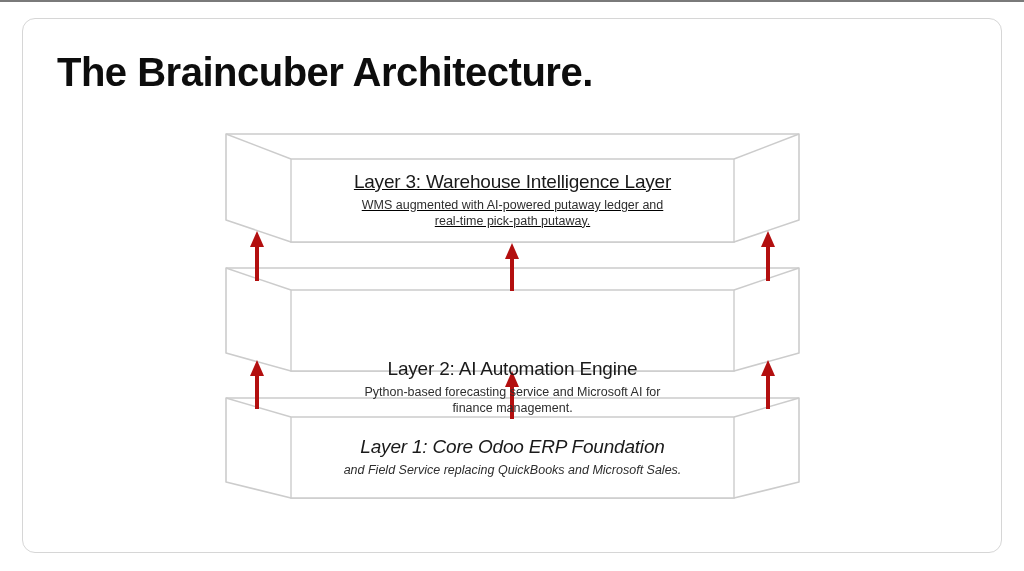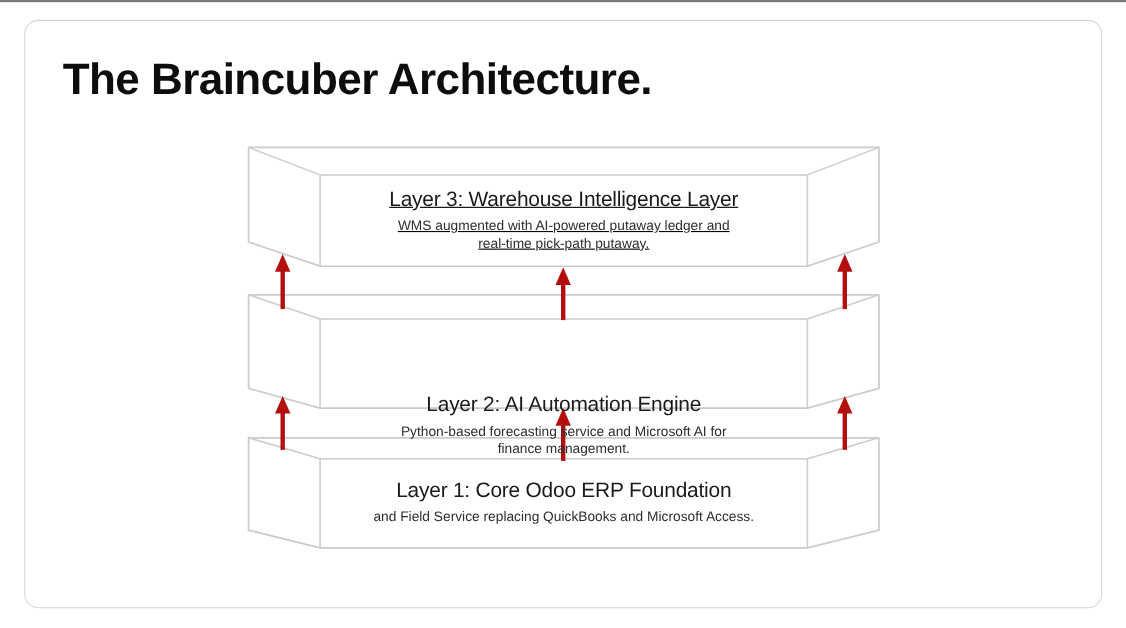--- a/index.html
+++ b/index.html
@@ -47,21 +47,21 @@
   .layer-text .layer-title {
     font-size: 19px; font-weight: 500; color: var(--layer-title-text, #1a1a1a);
     letter-spacing: -0.2px; margin-bottom: 5px; white-space: nowrap;
   }
   .layer-text .layer-sub {
     font-size: 12.5px; line-height: 15.5px; color: var(--layer-sub-text, #2e2e2e);
     white-space: nowrap;
   }
   .lt-3 { top: 158px; height: 84px; text-decoration: underline; }
   .lt-2 { top: 306px; height: 82px; margin-top: 40px; }
-  .lt-1 { top: 416px; height: 82px; }
+  .lt-1 { top: 416px; height: 82px; font-style: italic; }
 </style>
 </head>
 <body>
 
 <div class="stage">
 
   <div class="top-edge-line"></div>
 
   <div class="slide-card"></div>
 
@@ -124,16 +124,16 @@
   </div>
 
   <div class="layer-text lt-2">
     <div class="layer-title">Layer 2: AI Automation Engine</div>
     <div class="layer-sub">Python-based forecasting service and Microsoft AI for</div>
     <div class="layer-sub">finance management.</div>
   </div>
 
   <div class="layer-text lt-1">
     <div class="layer-title">Layer 1: Core Odoo ERP Foundation</div>
-    <div class="layer-sub">and Field Service replacing QuickBooks and Microsoft Access.</div>
+    <div class="layer-sub">and Field Service replacing QuickBooks and Microsoft Sales.</div>
   </div>
 
 </div>
 
 </body></html>

